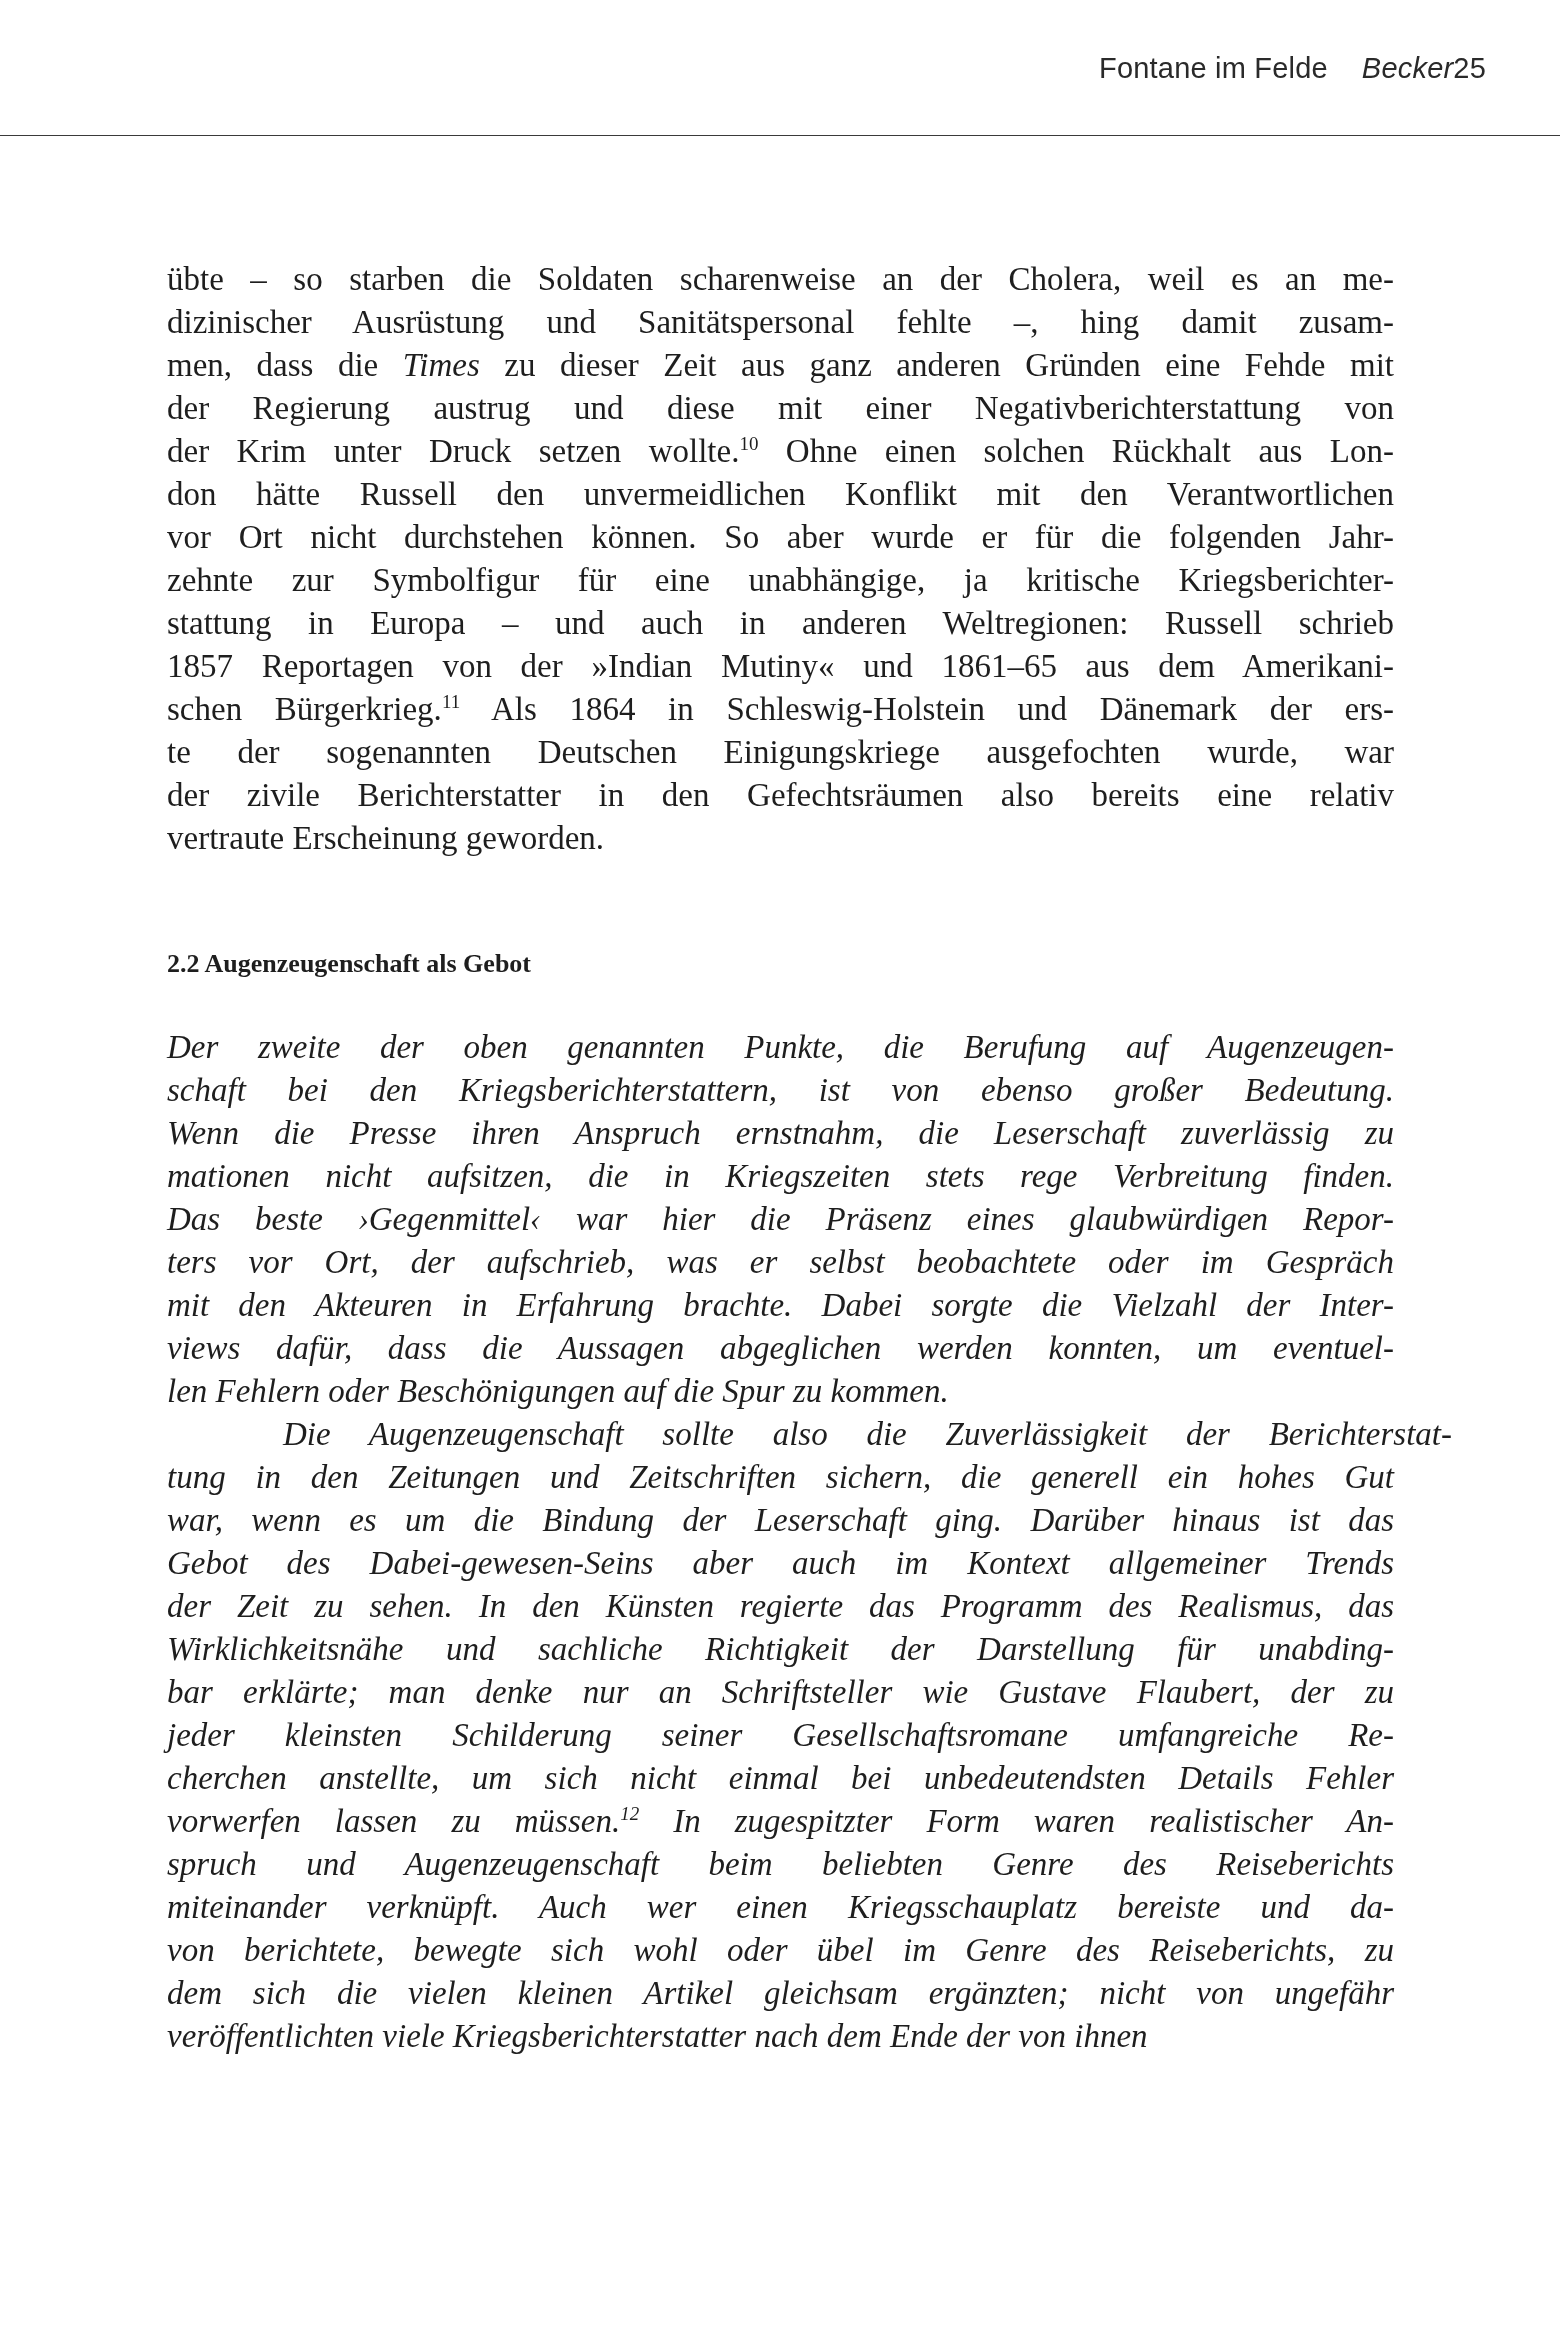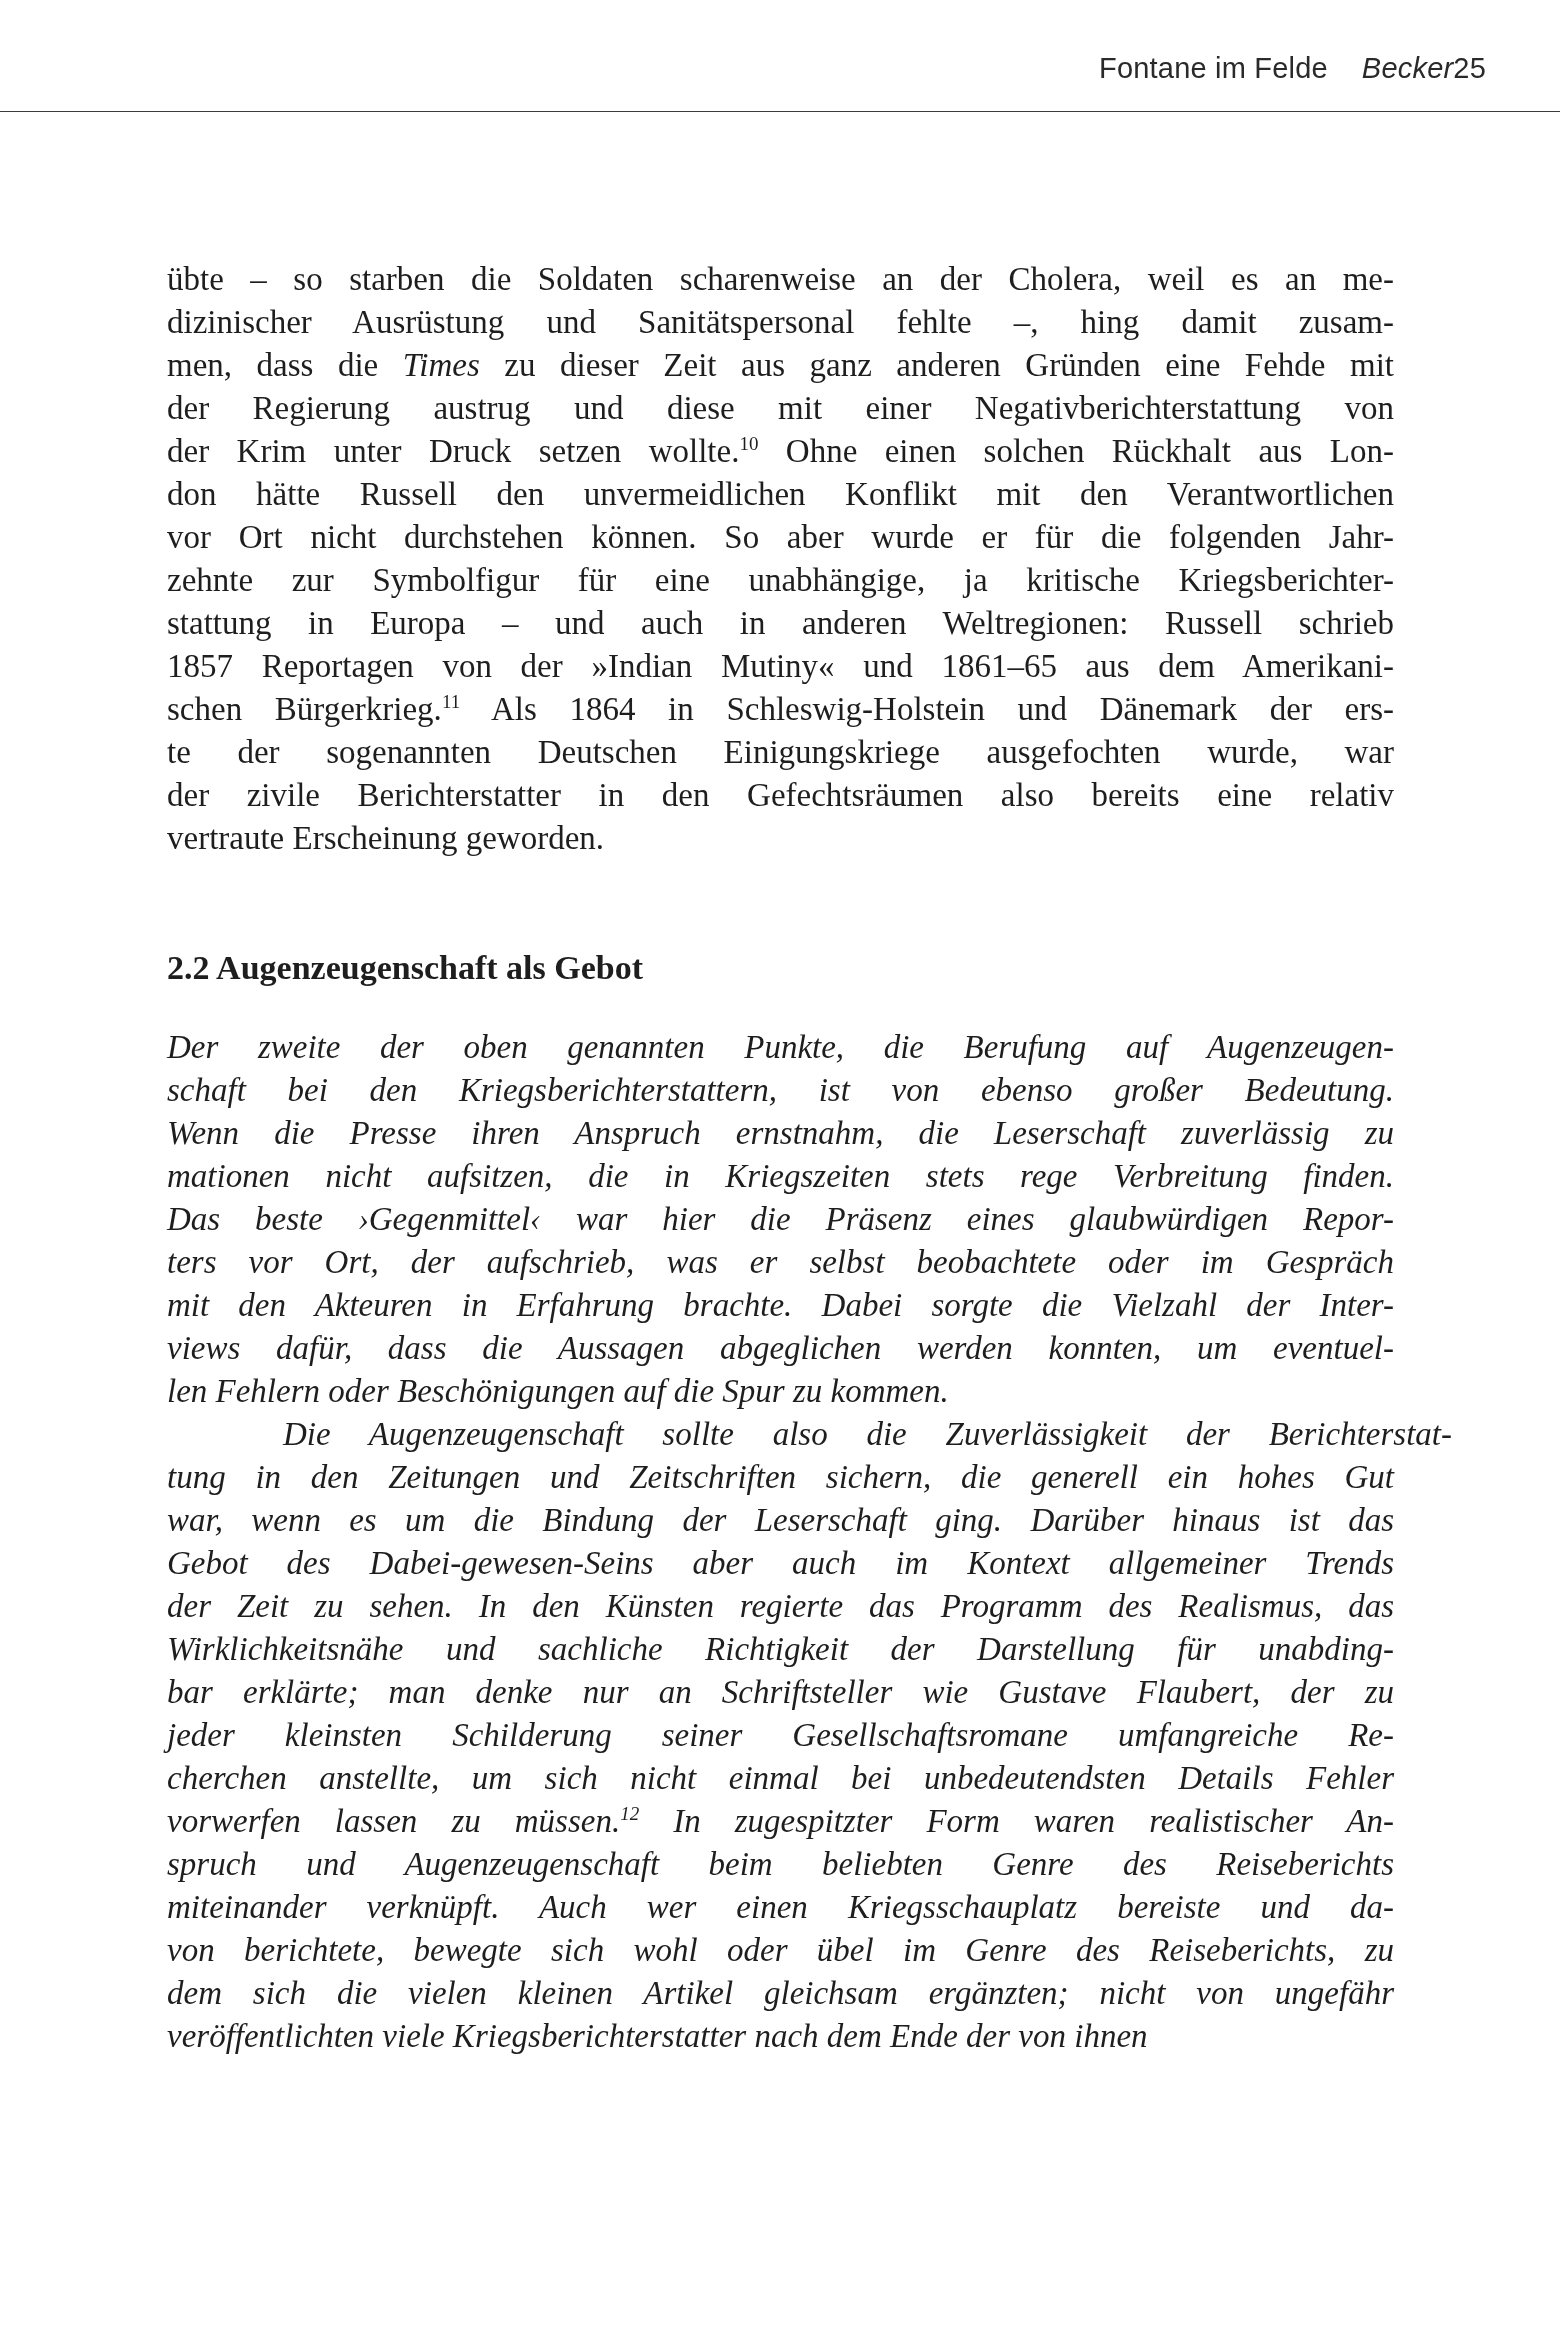--- a/index.html
+++ b/index.html
@@ -1,18 +1,18 @@
 <!DOCTYPE html>
 <html style="font-size:12.5px"><head>
 <meta charset="utf-8">
 <style>
   html, body { margin: 0; padding: 0; background: #ffffff; }
   body { width: 1561px; height: 2342px; position: relative; overflow: hidden; }
   .header {
-    position: absolute; left: 0; top: 0; width: 1561px; height: 112px;
+    position: absolute; left: 0; top: 0; width: 1561px; height: 136px;
     border-bottom: 1.6px solid #3a3a3a; box-sizing: border-box;
   }
   .header-text {
     position: absolute; top: 52px; right: 75px;
     font-family: "Liberation Sans", sans-serif; font-size: 29px; color: #2a2a2a;
     display: flex; align-items: baseline; letter-spacing: 0.2px;
   }
   .running-title { margin-right: 34px; }
   .running-author { font-style: italic; }
   .page-number { }
@@ -29,21 +29,21 @@
   .line.last { text-align-last: left; }
   .line.indent { text-indent: 58px; }
   .line span.row { display: inline-block; width: 100%; white-space: normal; text-align: justify; text-align-last: justify; }
   .line.last span.row { text-align-last: left; }
   sup.fn { font-size: 19px; line-height: 0; vertical-align: 12.5px; margin-top: 11px; }
   em { font-style: italic; }
   #para1 { top: 258px; }
   .heading {
     position: absolute; left: 167px; top: 949px;
     font-family: "Liberation Serif", "DejaVu Serif", serif;
-    font-weight: bold; font-size: 34px; color: #1e1e1e;
+    font-weight: bold; font-size: 26px; color: #1e1e1e;
   }
   #para2 { top: 1026px; font-style: italic; }
 </style>
 </head>
 <body>
 
 <div class="header">
   <div class="header-text">
     <span class="running-title">Fontane im Felde</span>
     <span class="running-author">Becker</span>

